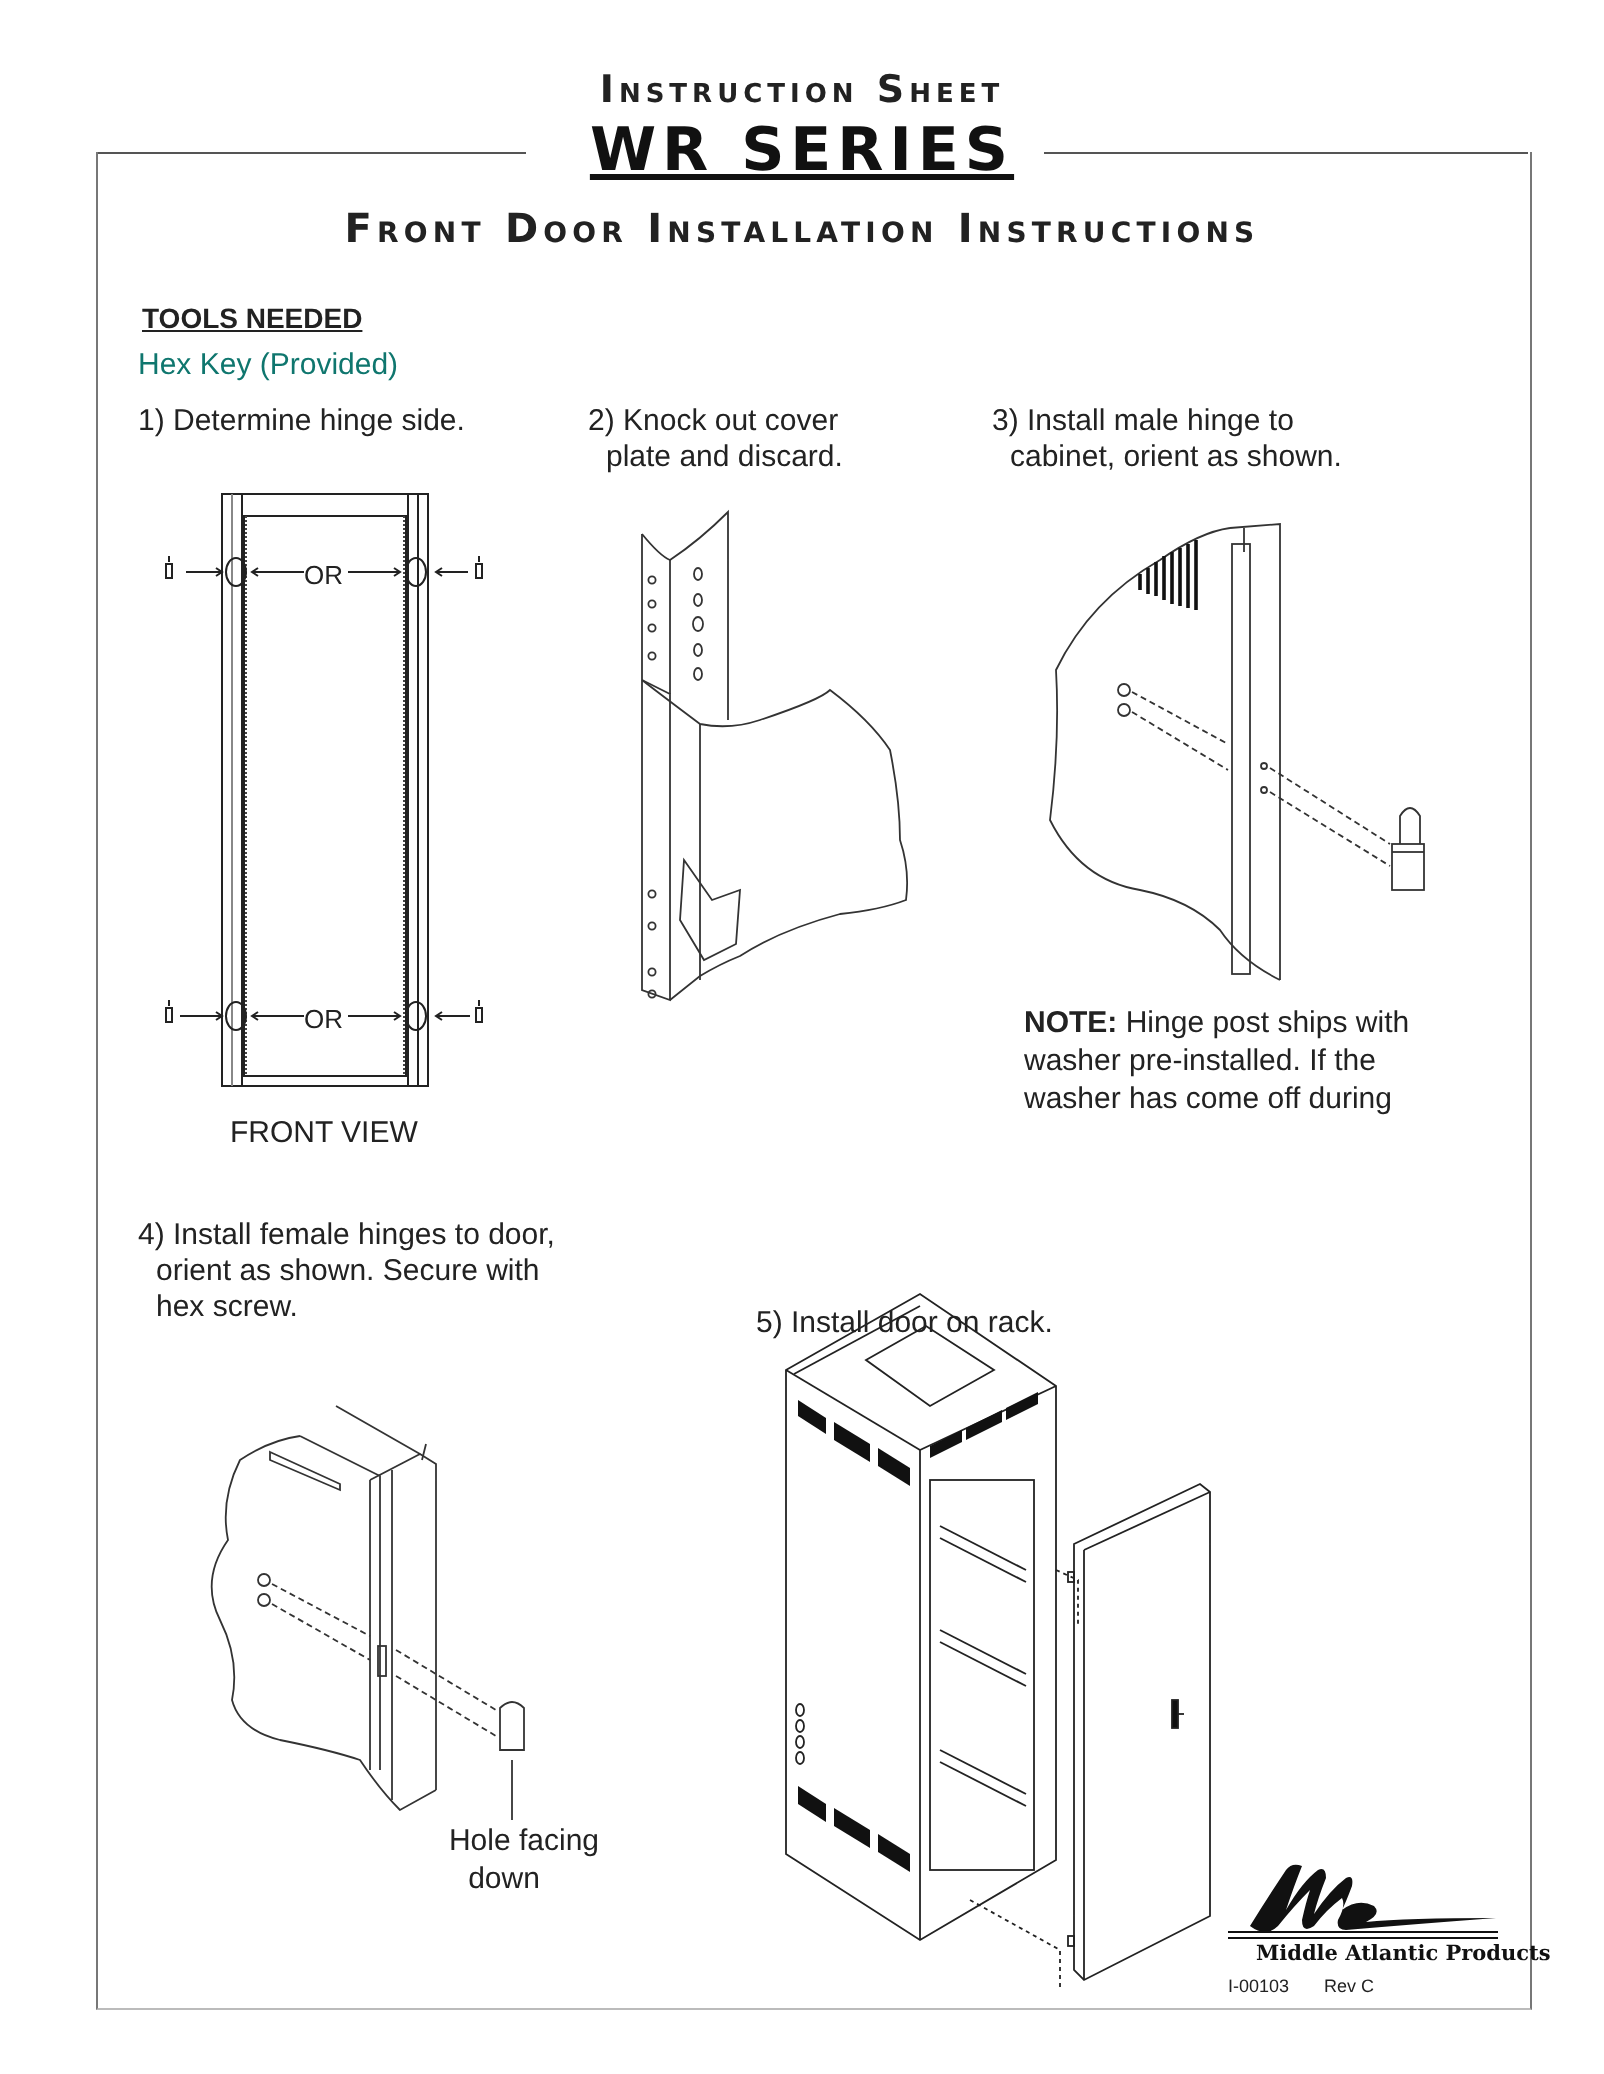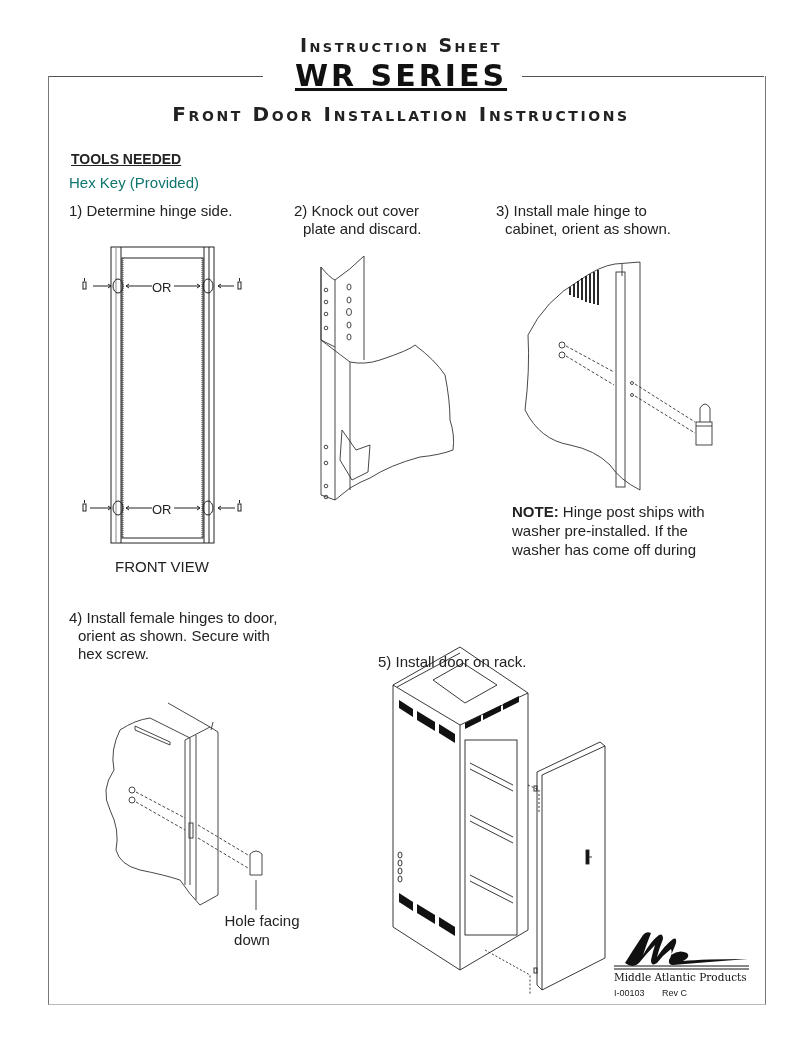--- a/index.html
+++ b/index.html
@@ -11,21 +11,21 @@
   .frame-left{top:76px;left:48px;width:215px;height:0;border-top:1px solid #555;}
   .frame-right{top:76px;left:522px;width:242px;height:0;border-top:1px solid #555;}
   .frame-box{top:76px;left:48px;width:716px;height:928px;border-left:1px solid #777;border-right:1px solid #777;border-bottom:1px solid #bbb;}
   .tools-title{top:151px;left:71px;font-weight:bold;font-size:14px;text-decoration:underline;color:#222;}
   .tools-item{top:174px;left:69px;font-size:15px;color:#0f766e;}
   .step{font-size:15px;line-height:18px;color:#222;white-space:pre;}
   .note{top:502px;left:512px;font-size:15px;line-height:19px;color:#222;}
   .note b{font-weight:bold;}
   .caption{font-size:15px;color:#222;text-align:center;line-height:18px;}
   svg{position:absolute;overflow:visible;}
-  .logo-text{font-family:"DejaVu Serif",serif;font-weight:normal;font-size:10.5px;color:#111;}
+  .logo-text{font-family:"DejaVu Serif",serif;font-weight:bold;font-size:10.5px;color:#111;margin-left:14px;}
   .docnum{font-size:9px;color:#222;}
 </style>
 </head>
 <body>
 
 <div class="abs hdr-small">Instruction Sheet</div>
 <div class="abs frame-left"></div>
 <div class="abs frame-right"></div>
 <div class="abs frame-box"></div>
 <div class="abs hdr-big">WR SERIES</div>

